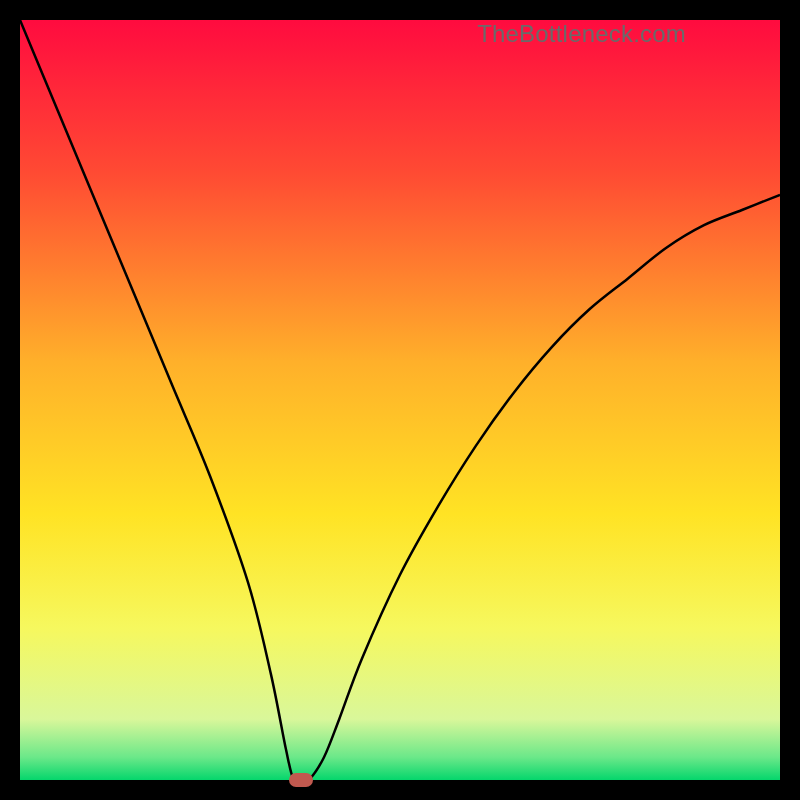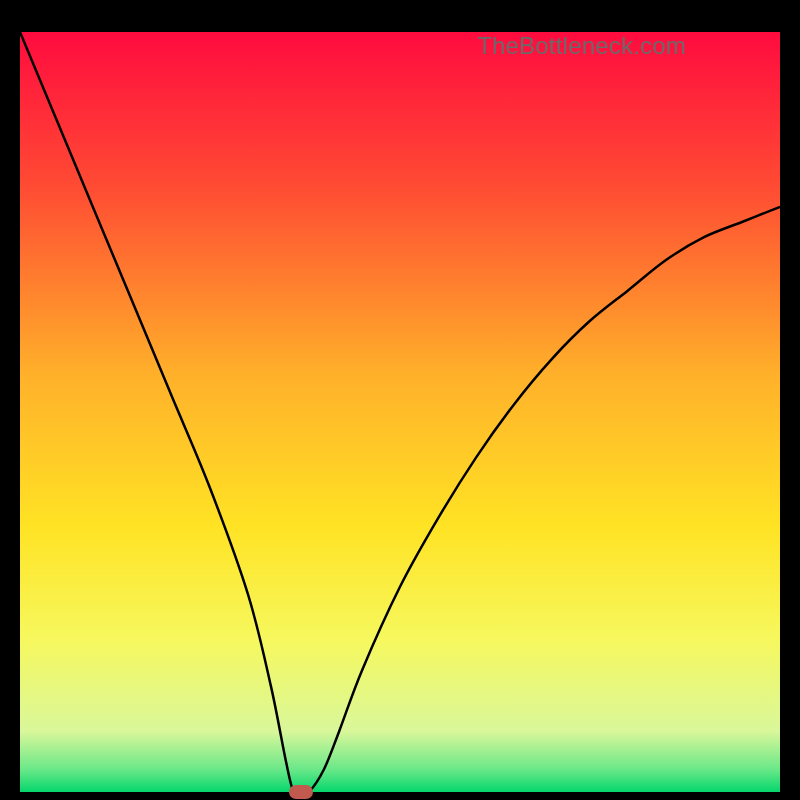--- a/index.html
+++ b/index.html
@@ -7,21 +7,21 @@
     padding: 0;
     width: 800px;
     height: 800px;
     background: #000;
     overflow: hidden;
     font-family: Arial, Helvetica, sans-serif;
   }
   .frame {
     position: absolute;
     left: 20px;
-    top: 32px;
+    top: 20px;
     width: 668px;
     height: 760px;
     background: #000;
   }
   .plot-area {
     position: absolute;
     left: 0;
     top: 0;
     width: 760px;
     height: 760px;

